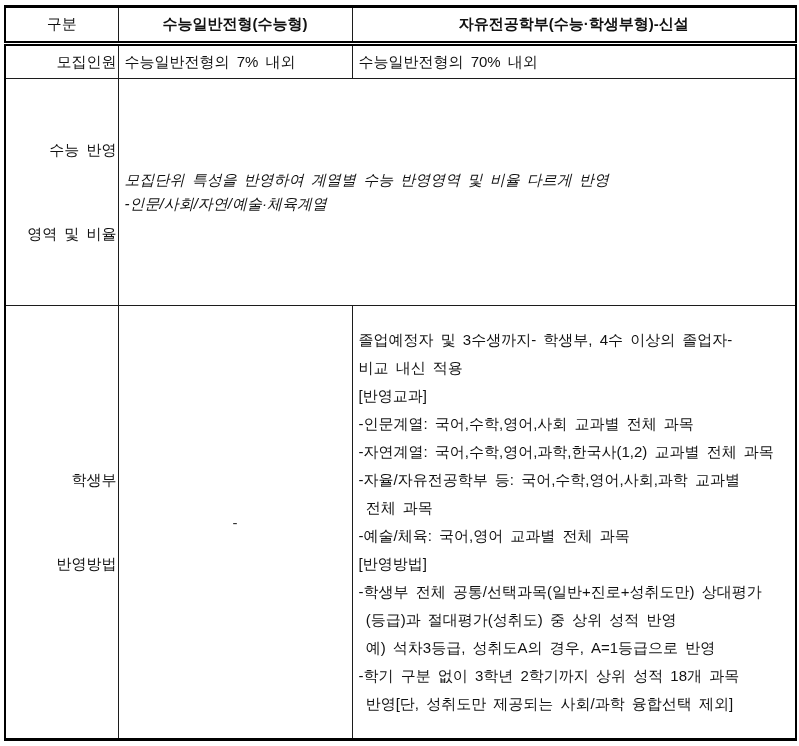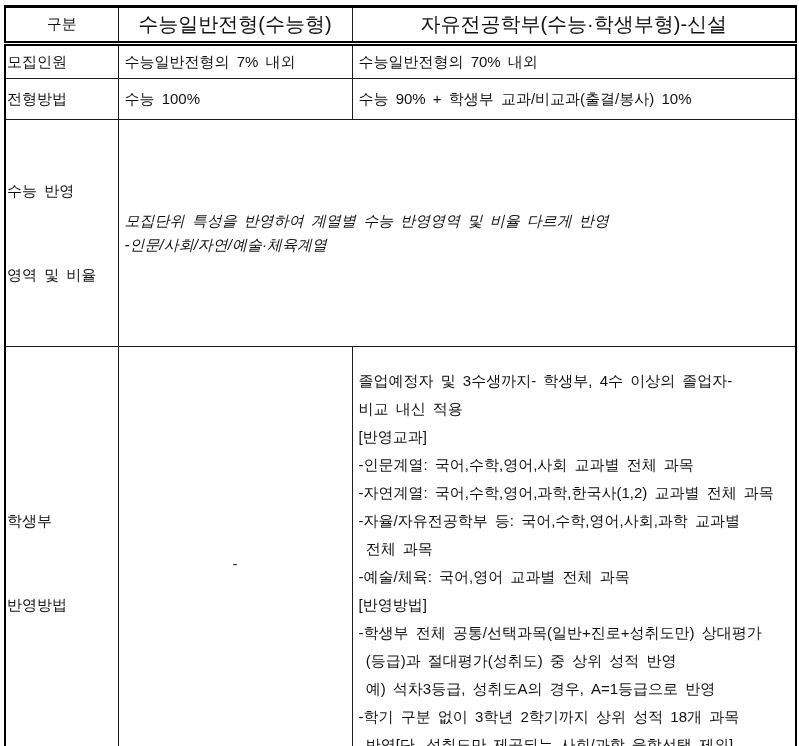--- a/index.html
+++ b/index.html
@@ -31,34 +31,34 @@
   col.c3 { width: 444px; }
   th, td {
     border: 1.5px solid #1c1c1c;
     vertical-align: middle;
     font-size: 15px;
     word-spacing: 3px;
     overflow: hidden;
   }
   thead th {
     height: 31px;
-    font-weight: normal;
-    font-size: 20px;
+    font-weight: bold;
+    font-size: 15px;
     text-align: center;
     border-bottom: 5px double #000;
     white-space: pre;
   }
   thead th.plain { font-weight: normal; font-size: 15px; }
   tr.r0 th, tr.r0 td { height: 30px; }
   tr.r1 th, tr.r1 td { height: 38px; }
   tr.r2 th, tr.r2 td { height: 48px; margin-left: 28px; }
   tr.r3 th, tr.r3 td { height: 428px; }
   tbody th {
     font-weight: normal;
-    text-align: left;
+    text-align: right;
     white-space: pre;
     line-height: 28px;
   }
   td.val {
     text-align: left;
     padding-left: 6px;
     white-space: pre;
   }
   td.dash {
     text-align: center;
@@ -94,25 +94,20 @@
         <th>수능일반전형(수능형)</th>
         <th>자유전공학부(수능·학생부형)-신설</th>
       </tr>
     </thead>
     <tbody>
       <tr class="r0">
         <th>모집인원</th>
         <td class="val">수능일반전형의 7% 내외</td>
         <td class="val">수능일반전형의 70% 내외</td>
       </tr>
-      <tr class="r1">
-        <th>전형방법</th>
-        <td class="val">수능 100%</td>
-        <td class="val">수능 90% + 학생부 교과/비교과(출결/봉사) 10%</td>
-      </tr>
       <tr class="r2">
         <th>
           <div class="line">수능 반영</div>
           <div class="line">영역 및 비율</div>
         </th>
         <td class="merged" colspan="2">
           <div class="line">모집단위 특성을 반영하여 계열별 수능 반영영역 및 비율 다르게 반영</div>
           <div class="line">-인문/사회/자연/예술·체육계열</div>
         </td>
       </tr>

